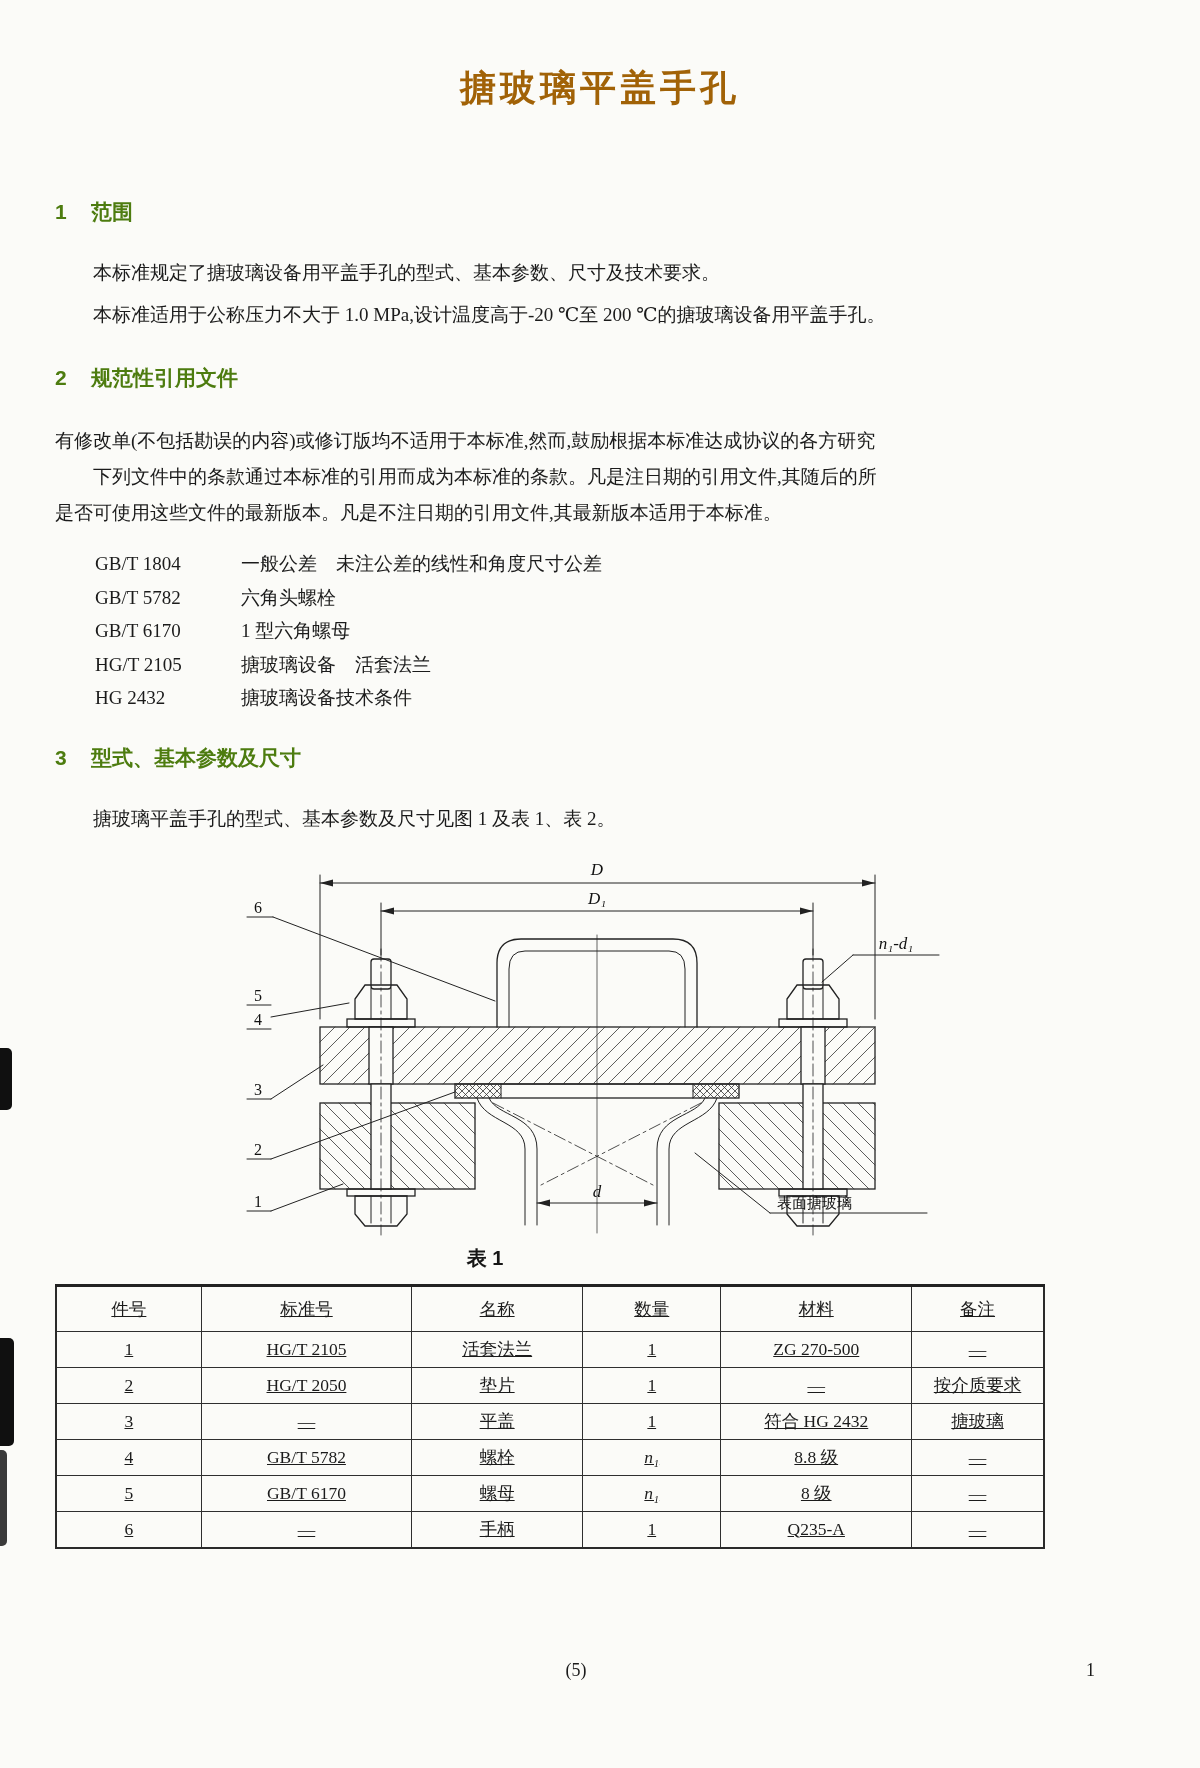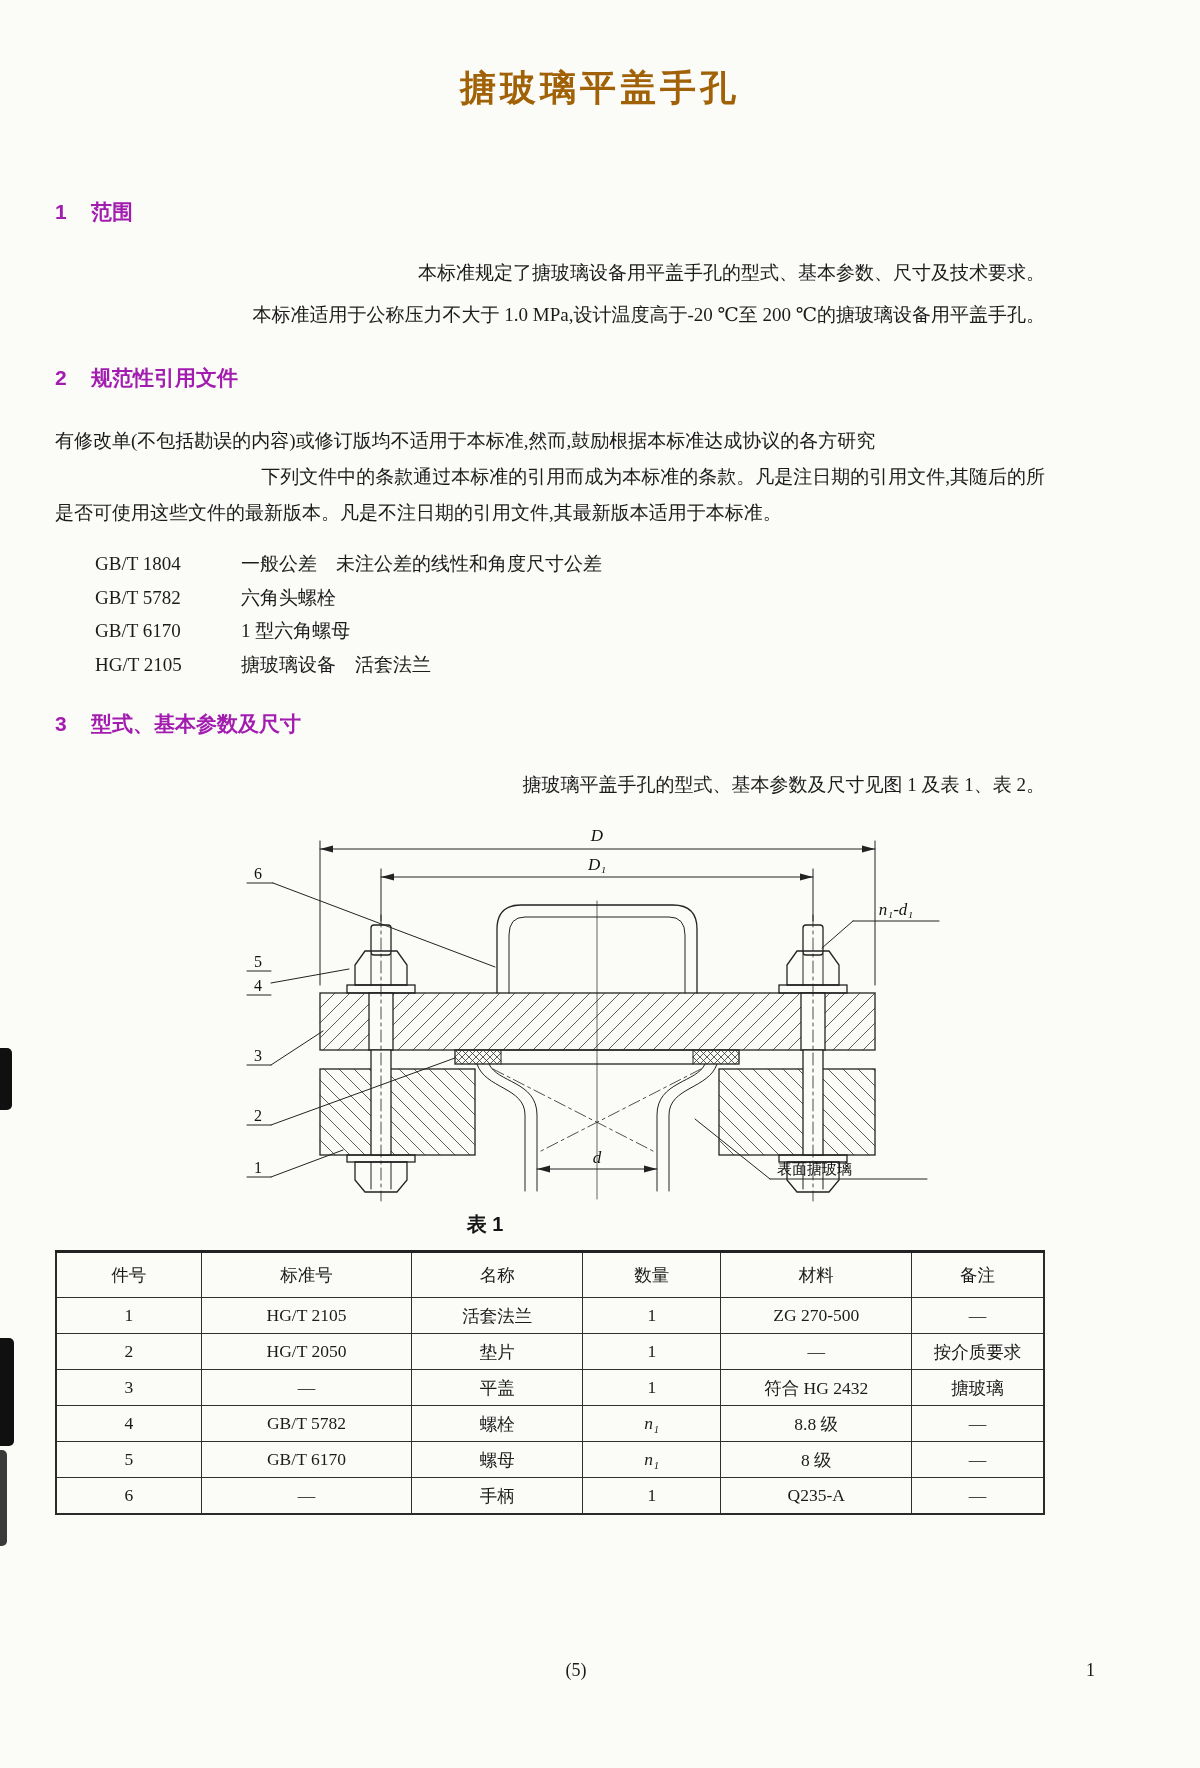--- a/index.html
+++ b/index.html
@@ -6,39 +6,39 @@
   body{
     width:1200px;height:1768px;position:relative;overflow:hidden;
     background:#fbfbf8;color:#1b1b1b;
     font-family:"Liberation Serif","DejaVu Serif",serif;
   }
   .header{text-align:right;padding:38px 195px 0 0;
     font:bold 22px "Liberation Sans",sans-serif;letter-spacing:1px;color:#141414;}
   .doc-title{margin-top:64px;text-align:center;
     font:bold 36px "Liberation Sans",sans-serif;letter-spacing:4px;color:#a16207;}
   .content{padding:0 155px 0 55px;}
-  .sec-heading{font:bold 21px "Liberation Sans",sans-serif;color:#a21caf;line-height:26px;}
+  .sec-heading{font:bold 21px "Liberation Sans",sans-serif;color:#4d7c0f;line-height:26px;}
   .sec-heading .h-num{display:inline-block;width:36px;}
   .sh1{margin-top:86px;}
   .sh2{margin-top:32px;}
   .sh3{margin-top:30px;}
   .para{font-size:19px;line-height:36px;color:#1b1b1b;}
-  .indent{text-indent:38px;text-align:right;}
+  .indent{text-indent:38px;}
   .p-first{margin-top:30px;}
   .p-next{margin-top:6px;}
   .p-block{margin-top:32px;}
   .refs{margin-top:16px;}
   .ref-line{font-size:19px;line-height:33.5px;padding-left:40px;}
   .ref-code{display:inline-block;min-width:146px;}
   .figure-wrap{margin-top:14px;margin-left:170px;}
   .caption{text-align:center;font:bold 20px "Liberation Sans",sans-serif;color:#161616;}
   .cap-fig{margin-top:2px;margin-right:130px;}
   .cap-tab{margin-top:0;margin-right:130px;}
   table.parts{border-collapse:collapse;width:100%;margin-top:12px;
-    border:2px solid #2a2a2a;border-top:3px solid #222;}
+    border:2px solid #2a2a2a;border-top:3px solid #222;text-decoration:underline;}
   table.parts th,table.parts td{
     border:1px solid #2f2f2f;text-align:center;vertical-align:middle;
     font-size:17.5px;color:#1b1b1b;padding:0 4px;}
   table.parts th{height:44px;font-weight:normal;}
   table.parts td{height:35px;}
   td.var{font-style:italic;}
   .footer{position:absolute;left:0;top:1660px;width:1200px;height:30px;font-size:18px;}
   .footer-center{position:absolute;left:576px;transform:translateX(-50%);}
   .footer-page{position:absolute;left:1086px;}
   .artifact{position:absolute;left:0;background:#101010;border-radius:0 5px 5px 0;}
@@ -84,20 +84,21 @@
     <div class="p-block">
       <div class="para">有修改单(不包括勘误的内容)或修订版均不适用于本标准,然而,鼓励根据本标准达成协议的各方研究</div>
       <div class="para indent">下列文件中的条款通过本标准的引用而成为本标准的条款。凡是注日期的引用文件,其随后的所</div>
       <div class="para">是否可使用这些文件的最新版本。凡是不注日期的引用文件,其最新版本适用于本标准。</div>
     </div>
     <div class="refs">
       <div class="ref-line"><span class="ref-code">GB/T 1804</span><span>一般公差　未注公差的线性和角度尺寸公差</span></div>
       <div class="ref-line"><span class="ref-code">GB/T 5782</span><span>六角头螺栓</span></div>
       <div class="ref-line"><span class="ref-code">GB/T 6170</span><span>1 型六角螺母</span></div>
       <div class="ref-line"><span class="ref-code">HG/T 2105</span><span>搪玻璃设备　活套法兰</span></div>
+      <div class="ref-line"><span class="ref-code">HG 2432</span><span>搪玻璃设备技术条件</span></div>
     </div>
 
     <div class="sec-heading sh3">
       <span class="h-num">3</span><span>型式、基本参数及尺寸</span>
     </div>
     <div class="para indent p-first">搪玻璃平盖手孔的型式、基本参数及尺寸见图 1 及表 1、表 2。</div>
 
     <div class="figure-wrap">
       <svg width="720" height="390" viewBox="0 0 720 390">
         <g class="geo">

